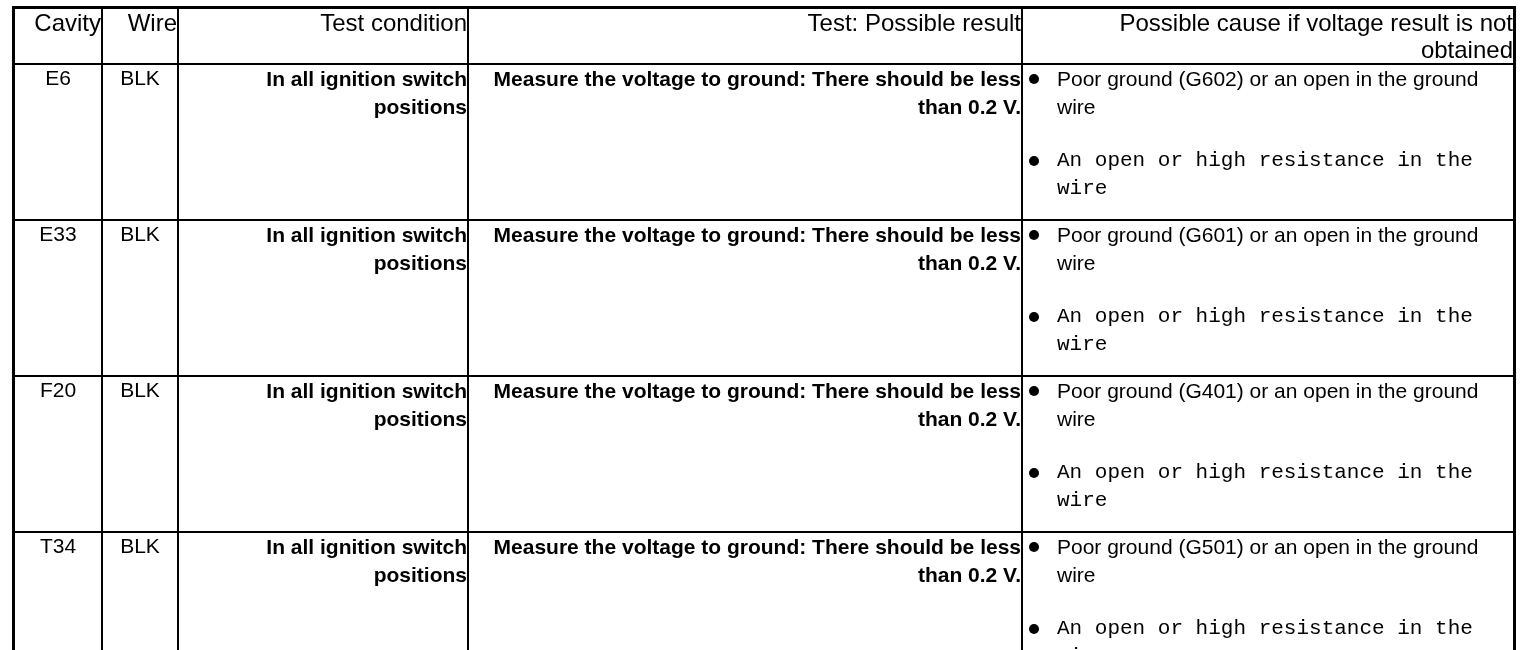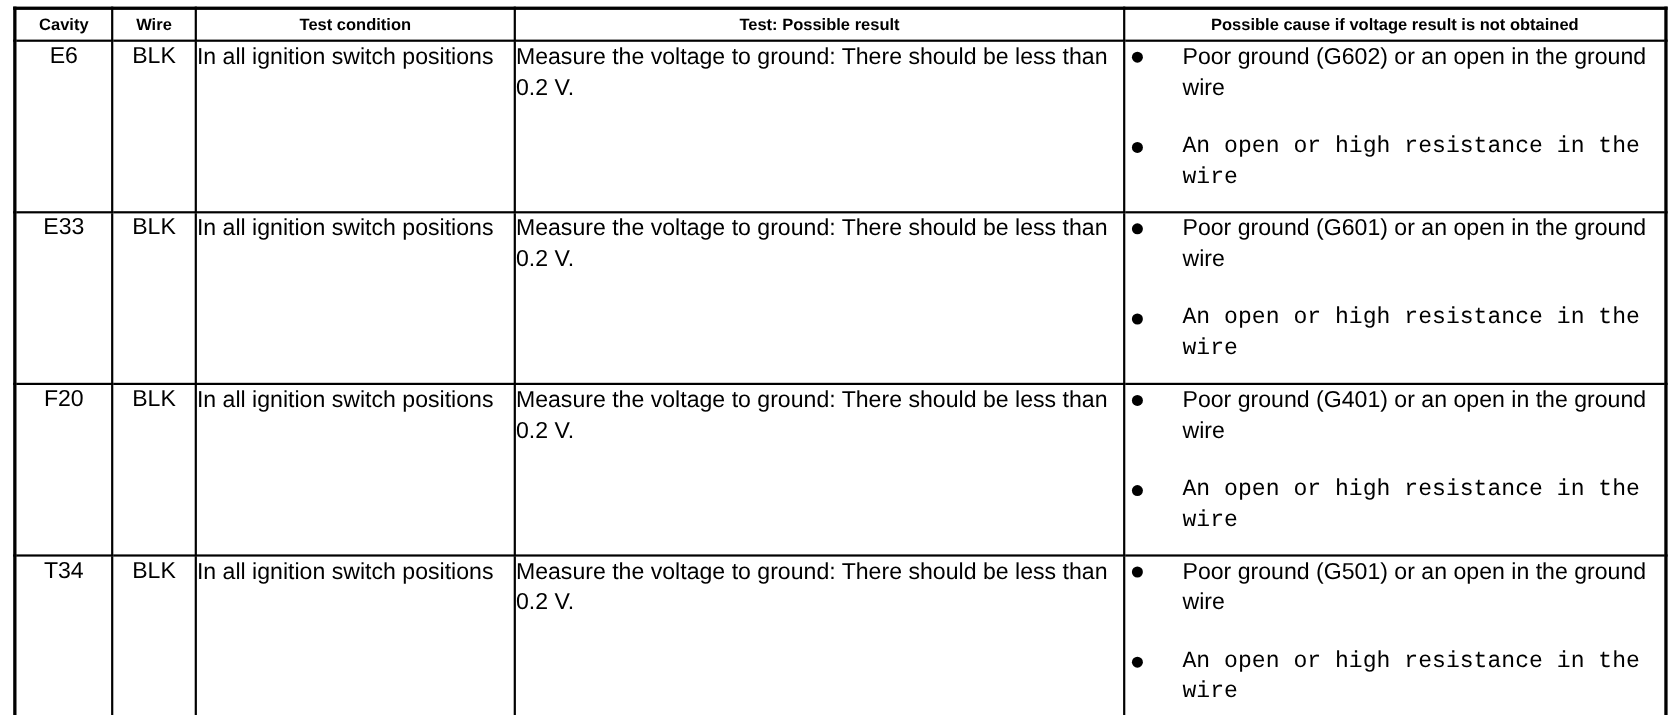--- a/index.html
+++ b/index.html
@@ -27,23 +27,23 @@
     table-layout: fixed;
     border: 3px solid #000;
   }
   table.diag-table th,
   table.diag-table td {
     border: 2px solid #000;
     vertical-align: top;
     padding: 0;
   }
   thead th {
-    text-align: center;
-    font-weight: bold;
-    font-size: 15px;
+    text-align: right;
+    font-weight: normal;
+    font-size: 24px;
     line-height: 27px;
     padding: 10px 6px 12px 6px;
     vertical-align: middle;
   }
   th.col-cavity { width: 86px; }
   th.col-wire   { width: 74px; }
   th.col-cond   { width: 288px; }
   th.col-test   { width: 552px; }
   th.col-cause  { width: 490px; }
 
@@ -52,35 +52,36 @@
     text-align: center;
     font-size: 21px;
     line-height: 26px;
     padding: 12px 4px 0 4px;
   }
   td.cell-cond,
   td.cell-test {
     font-size: 21px;
     line-height: 28px;
     padding: 12px 10px 10px 12px;
-    text-align: left;
+    text-align: right;
+    font-weight: bold;
   }
   td.cell-cause {
     padding: 10px 8px 8px 10px;
   }
   tbody tr { height: 156px; }
 
   ul.cause-list {
     list-style: none;
     margin: 0;
     padding: 0;
   }
   ul.cause-list li {
     position: relative;
-    padding-left: 52px;
+    padding-left: 34px;
     font-size: 21px;
     line-height: 28px;
     margin-bottom: 26px;
   }
   ul.cause-list li:last-child {
     margin-bottom: 0;
     font-family: Liberation Mono, monospace;
   }
   ul.cause-list li .bullet {
     position: absolute;

